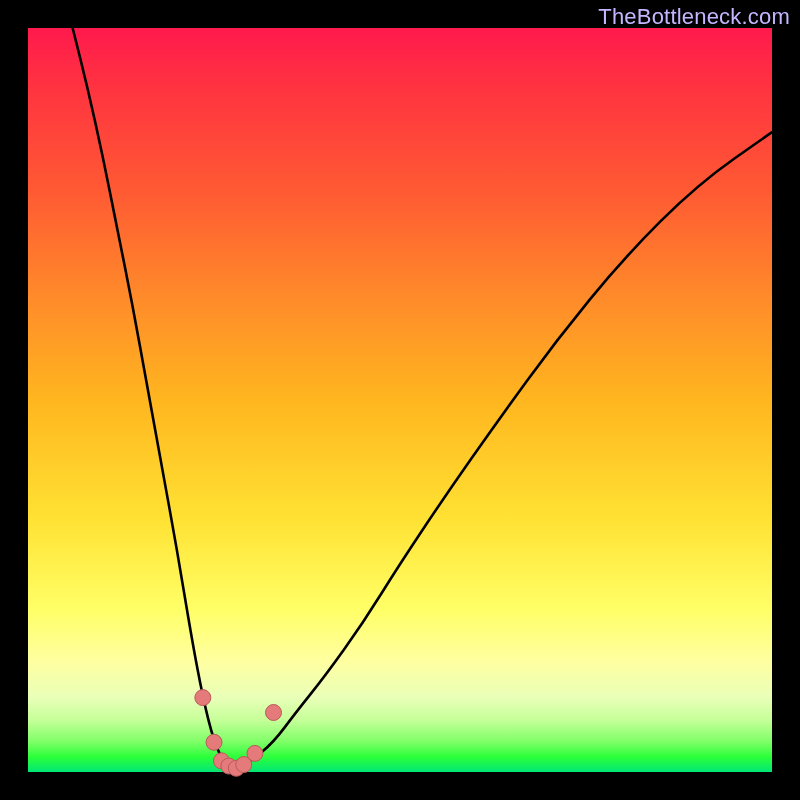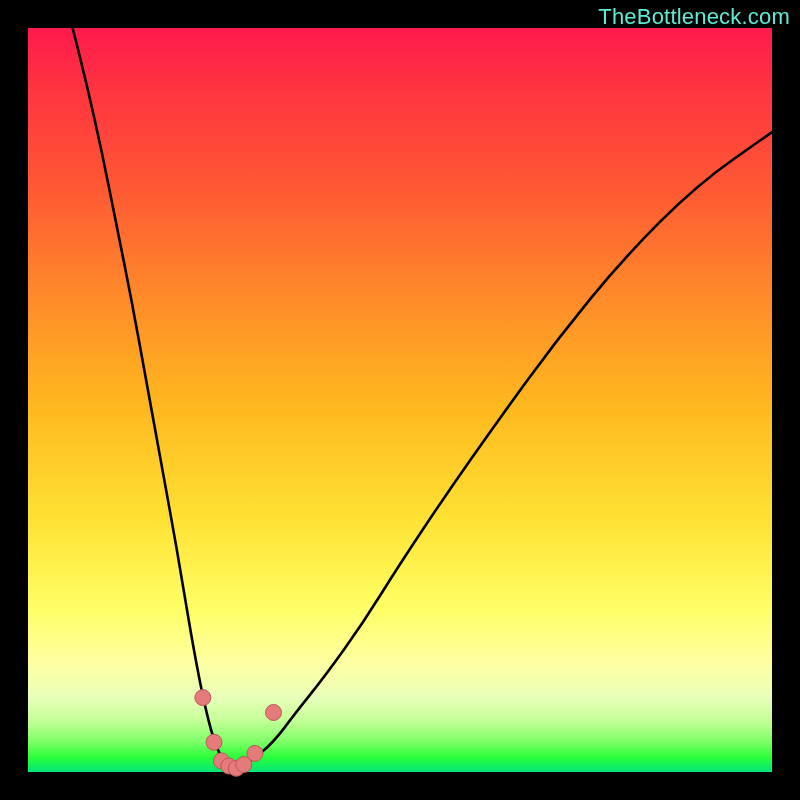--- a/index.html
+++ b/index.html
@@ -40,21 +40,21 @@
       #c6ff99 93%,
       #7dff66 96%,
       #2bff3a 98%,
       #00e676 100%
     );
   }
   .watermark {
     position: absolute;
     top: 4px;
     right: 10px;
-    color: #5eead4;
+    color: #c4b5fd;
     font-size: 22px;
     letter-spacing: 0.2px;
     user-select: none;
     margin-left: 21px;
   }
   svg.curve {
     position: absolute;
     top: 0;
     left: 0;
     width: 744px;

